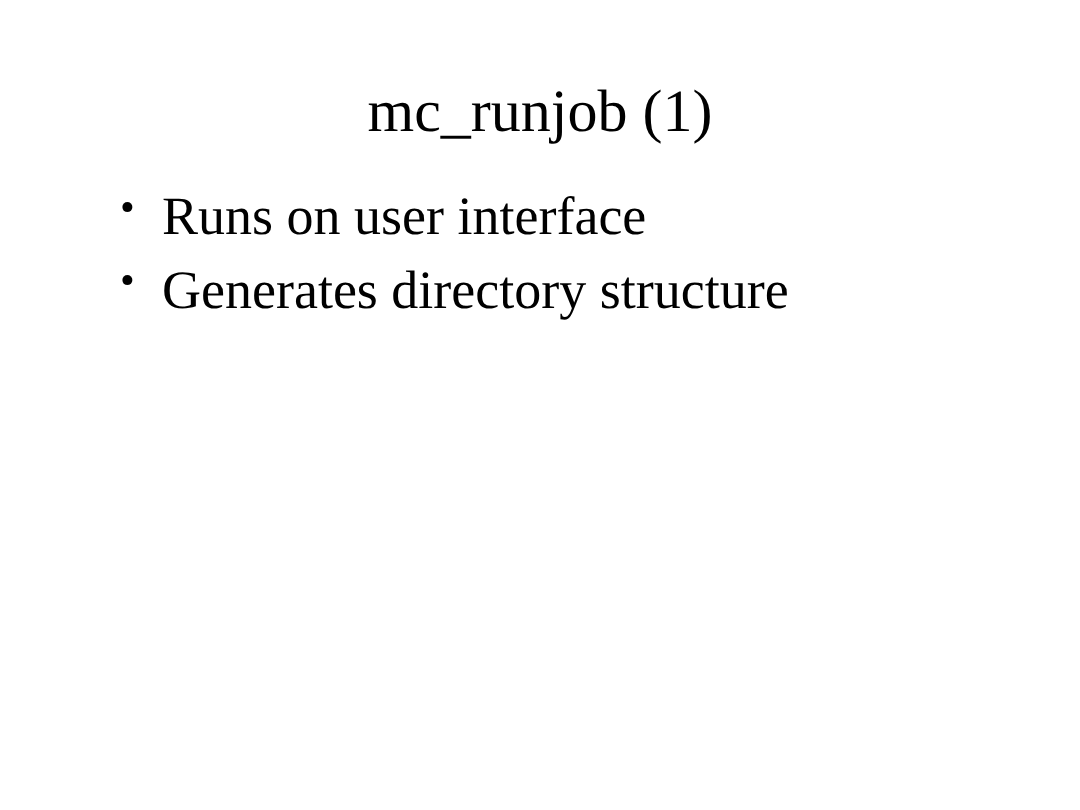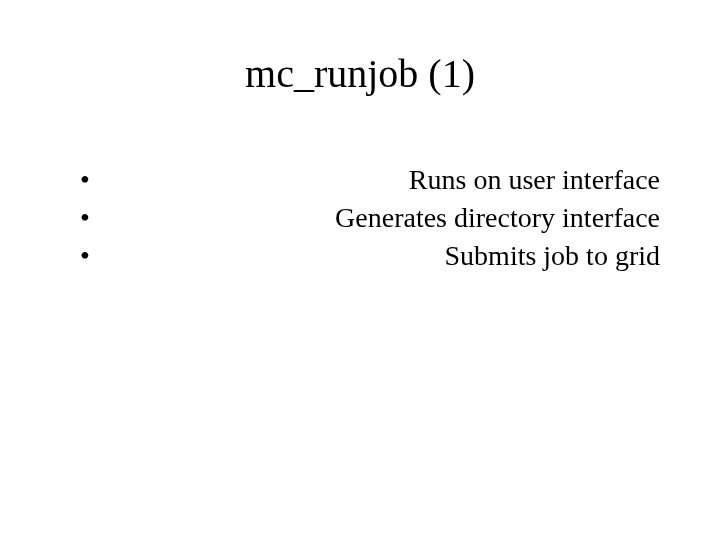--- a/index.html
+++ b/index.html
@@ -17,44 +17,42 @@
     }
     .slide {
       width: 100%;
       height: 100%;
       padding: 50px 60px;
     }
     .title {
       font-size: 40px;
       text-align: center;
       font-weight: normal;
-      margin-bottom: 64px;
+      margin-bottom: 23px;
     }
     .bullets {
       list-style: none;
       padding-left: 20px;
     }
     .bullets li {
-      font-size: 28px;
+      font-size: 36px;
       line-height: 1.35;
       position: relative;
       padding-left: 28px;
-      text-align: right;
     }
     .bullets li::before {
       content: "•";
       position: absolute;
       left: 0;
       top: 0;
       font-size: 28px;
     }
   </style>
 </head>
 <body>
 
 <div class="slide">
   <h1 class="title">mc_runjob (1)</h1>
   <ul class="bullets">
     <li>Runs on user interface</li>
-    <li>Generates directory interface</li>
-    <li>Submits job to grid</li>
+    <li>Generates directory structure</li>
   </ul>
 </div>
 
 </body></html>

